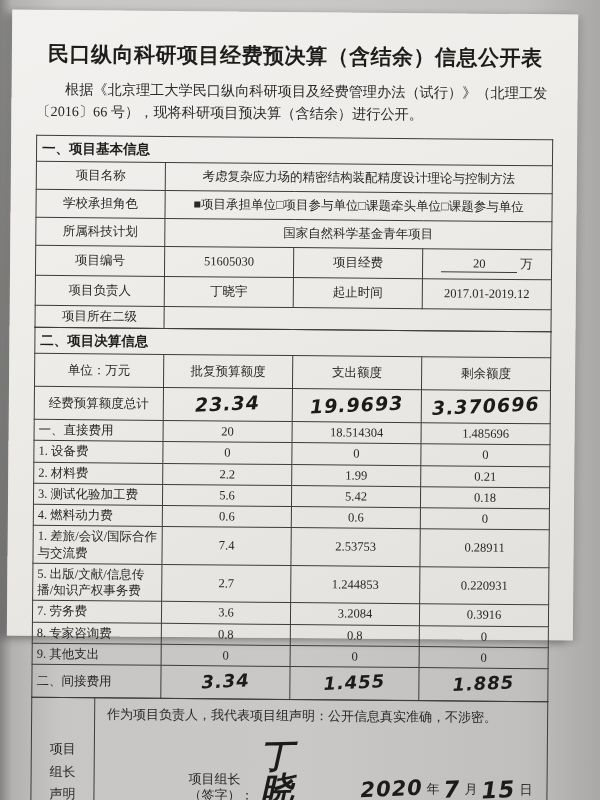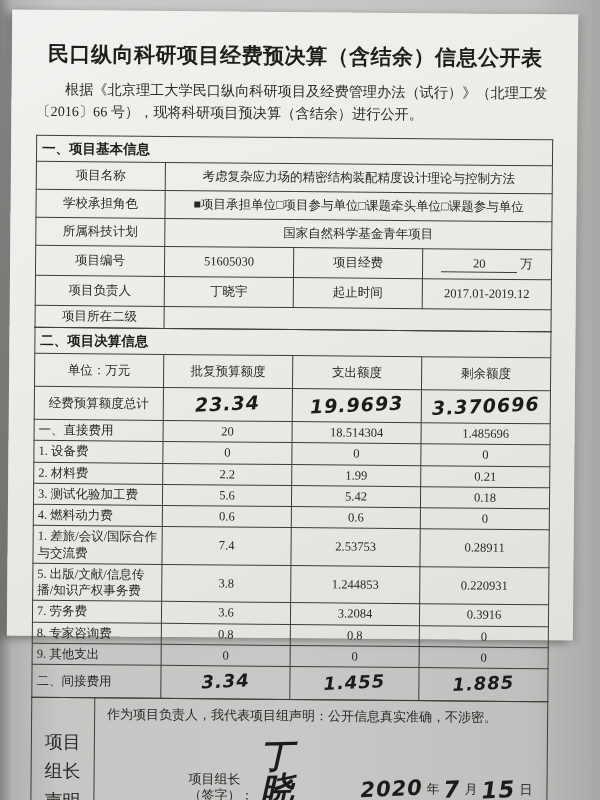--- a/index.html
+++ b/index.html
@@ -51,21 +51,21 @@
     font-style:italic;font-weight:bold;color:#1b1b19;
     display:inline-block;transform:rotate(-3deg);
     font-size:19px;letter-spacing:1px;line-height:1;
   }
   .hw-sm{font-size:18px;}
   .hw-sign{font-size:33px;letter-spacing:2px;transform:rotate(-2deg);margin:0 6px;}
   .hw-y{font-size:21px;}
   .hw-d{font-size:23px;}
   
   .decl-side{width:54px;}
-  .decl-side div{margin:6px 0;text-align:center;font-size:18px;}
+  .decl-side div{margin:6px 0;text-align:center;font-size:13px;}
   .decl-body{padding:8px 10px 10px 12px;}
   .decl-statement{font-size:13px;margin-bottom:14px;}
   .sign-line{display:flex;align-items:center;font-size:13px;padding-left:82px;}
   .sign-line .unit{margin:0 4px;font-size:13px;}
   .date-group{display:flex;align-items:center;margin-left:34px;}
   .w-label{width:120px;}
   .w-flabel{width:66px;}
   .w-fval{width:147px;}
   .b-col1{width:163px;}
   .b-col2{width:102px;}
@@ -174,21 +174,21 @@
 
           <tr>
             <td class="l">1. 差旅/会议/国际合作与交流费</td>
             <td class="c">7.4</td>
             <td class="c">2.53753</td>
             <td class="c">0.28911</td>
           </tr>
 
           <tr>
             <td class="l">5. 出版/文献/信息传播/知识产权事务费</td>
-            <td class="c">3.8</td>
+            <td class="c">2.7</td>
             <td class="c">1.244853</td>
             <td class="c">0.220931</td>
           </tr>
 
           <tr>
             <td class="l">7. 劳务费</td>
             <td class="c">3.6</td>
             <td class="c">3.2084</td>
             <td class="c">0.3916</td>
           </tr>

